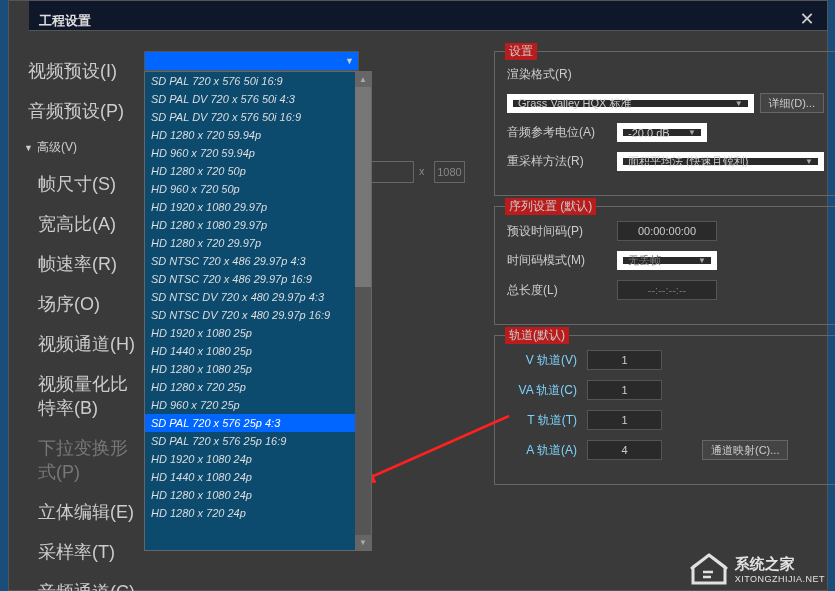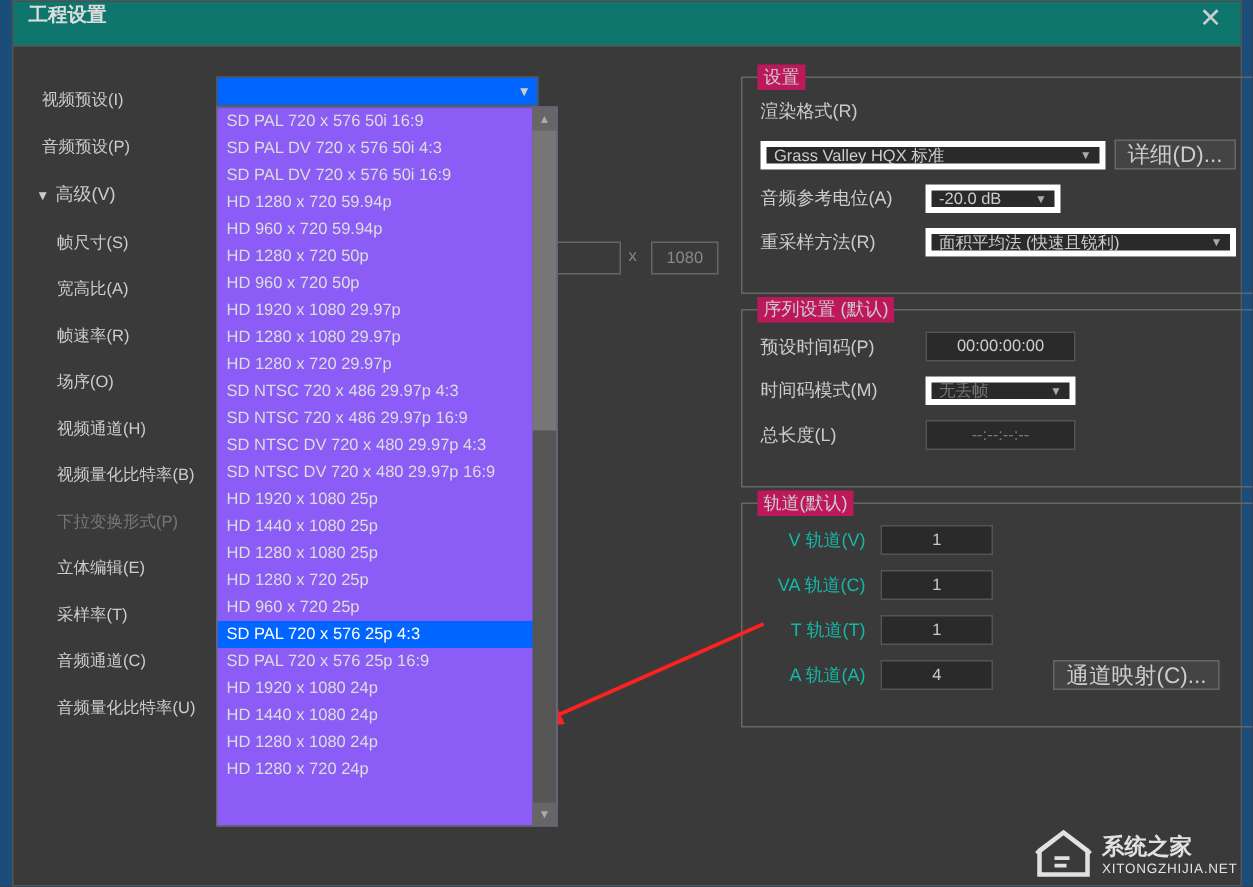--- a/index.html
+++ b/index.html
@@ -1,53 +1,53 @@
 <!DOCTYPE html>
 <html><head>
 <meta charset="utf-8">
 <style>
 * { margin: 0; padding: 0; box-sizing: border-box; font-family: "Microsoft YaHei", Arial, sans-serif; }
 body { background: #1a4d7a; width: 835px; height: 591px; overflow: hidden; position: relative; }
 .window { position: absolute; left: 8px; top: 0; width: 820px; height: 591px; background: #3a3a3a; border: 1px solid #555; }
-.titlebar { background: #0f766e; height: 30px; display: flex; align-items: flex-start; justify-content: space-between; padding: 0 10px; border-bottom: 1px solid #555; }
+.titlebar { background: #0f172a; height: 30px; display: flex; align-items: flex-end; justify-content: space-between; padding: 0 10px; border-bottom: 1px solid #555; margin-left: 20px; }
 .title { color: #ddd; font-size: 13px; font-weight: bold; }
 .close-btn { color: #ccc; font-size: 18px; cursor: pointer; width: 20px; text-align: center; }
 .body { display: flex; padding: 20px 15px 10px 15px; height: calc(100% - 30px); }
 .sidebar { width: 120px; flex-shrink: 0; }
-.side-item { color: #ccc; font-size: 11px; padding: 8px 4px; cursor: pointer; }
+.side-item { color: #ccc; font-size: 18px; padding: 8px 4px; cursor: pointer; }
 .side-item.sub { padding-left: 14px; }
 .side-item.disabled { color: #777; }
 .side-group { display: flex; align-items: center; color: #ccc; font-size: 12px; padding: 8px 0; cursor: pointer; }
 .side-group .tri { font-size: 9px; margin-right: 4px; color: #ccc; }
 .main { flex: 1; position: relative; }
 .combo { position: absolute; left: 0; top: 0; width: 215px; height: 20px; background: #0066ff; border: 1px solid #555; display: flex; align-items: center; justify-content: flex-end; padding: 0 4px; cursor: pointer; }
 .combo .arrow { color: #ccc; font-size: 9px; }
-.dropdown { position: absolute; left: 0; top: 20px; width: 228px; height: 480px; background: #8b5cf6; border: 1px solid #666; overflow: hidden; z-index: 100; }
+.dropdown { position: absolute; left: 0; top: 20px; width: 228px; height: 480px; background: #0c4a6e; border: 1px solid #666; overflow: hidden; z-index: 100; font-style: italic; }
 .dropdown-inner { width: 212px; height: 100%; overflow: hidden; }
 .dd-item { color: #ddd; font-size: 11px; padding: 2px 6px; cursor: pointer; white-space: nowrap; line-height: 14px; }
 .dd-item.selected { background: #0066ff; color: #fff; }
 .scrollbar { position: absolute; right: 0; top: 0; width: 16px; height: 100%; background: #555; }
 .scroll-thumb { position: absolute; top: 15px; width: 16px; height: 200px; background: #777; }
 .scroll-up, .scroll-down { position: absolute; width: 16px; height: 15px; background: #666; display: flex; align-items: center; justify-content: center; color: #aaa; font-size: 8px; }
 .scroll-up { top: 0; } .scroll-down { bottom: 0; }
 .dim-box { position: absolute; left: 225px; top: 110px; width: 45px; height: 22px; border: 1px solid #666; color: #888; font-size: 11px; display: flex; align-items: center; justify-content: center; }
 .dim-x { position: absolute; left: 275px; top: 114px; color: #888; font-size: 11px; }
-.dim-box2 { position: absolute; left: 290px; top: 110px; width: 45px; height: 22px; border: 1px solid #666; color: #888; font-size: 11px; display: flex; align-items: center; justify-content: center; }
+.dim-box2 { position: absolute; left: 290px; top: 110px; width: 31px; height: 22px; border: 1px solid #666; color: #888; font-size: 11px; display: flex; align-items: center; justify-content: center; }
 .right-panel { position: absolute; left: 350px; top: 0; width: 343px; }
 .fieldset { border: 1px solid #666; margin-bottom: 10px; padding: 14px 12px 12px 12px; position: relative; }
-.legend { position: absolute; top: -9px; left: 10px; background: #be185d; color: #ccc; font-size: 12px; padding: 0 4px; }
+.legend { position: absolute; top: -9px; left: 10px; background: #b91c1c; color: #ccc; font-size: 12px; padding: 0 4px; }
 .row { display: flex; align-items: center; margin-bottom: 10px; }
 .row:last-child { margin-bottom: 12px; }
 .lbl { color: #ccc; font-size: 12px; width: 110px; }
-.lbl-r { color: #14b8a6; font-size: 12px; width: 80px; text-align: right; padding-right: 10px; }
-.select-box { background: #2a2a2a; border: 4px solid #ffffff; color: #ccc; font-size: 11px; height: 19px; display: flex; align-items: center; justify-content: space-between; padding: 0 5px; cursor: pointer; }
+.lbl-r { color: #7dd3fc; font-size: 12px; width: 80px; text-align: right; padding-right: 10px; }
+.select-box { background: #2a2a2a; border: 6px solid #ffffff; color: #ccc; font-size: 11px; height: 19px; display: flex; align-items: center; justify-content: space-between; padding: 0 5px; cursor: pointer; }
 .select-box .arr { font-size: 8px; color: #aaa; }
 .num-box { background: #2a2a2a; border: 1px solid #555; color: #ccc; font-size: 11px; width: 50px; height: 20px; display: flex; align-items: center; justify-content: center; }
 .num-box-ctr { background: #2a2a2a; border: 1px solid #555; color: #ccc; font-size: 11px; width: 75px; height: 20px; display: flex; align-items: center; justify-content: center; }
-.btn { background: #444; border: 1px solid #666; color: #ccc; font-size: 15px; height: 20px; padding: 0 8px; display: flex; align-items: center; cursor: pointer; }
+.btn { background: #444; border: 1px solid #666; color: #ccc; font-size: 11px; height: 20px; padding: 0 8px; display: flex; align-items: center; cursor: pointer; }
 .arrow-line { position: absolute; z-index: 50; pointer-events: none; }
 .watermark { position: absolute; bottom: 5px; right: 10px; display: flex; align-items: center; color: #fff; z-index: 200; opacity: 0.85; }
 .wm-icon { width: 40px; height: 34px; margin-right: 6px; }
 .wm-text { font-size: 15px; font-weight: bold; }
 .wm-sub { font-size: 9px; letter-spacing: 0.5px; }
 </style>
 </head>
 <body>
 
 <div class="window">

